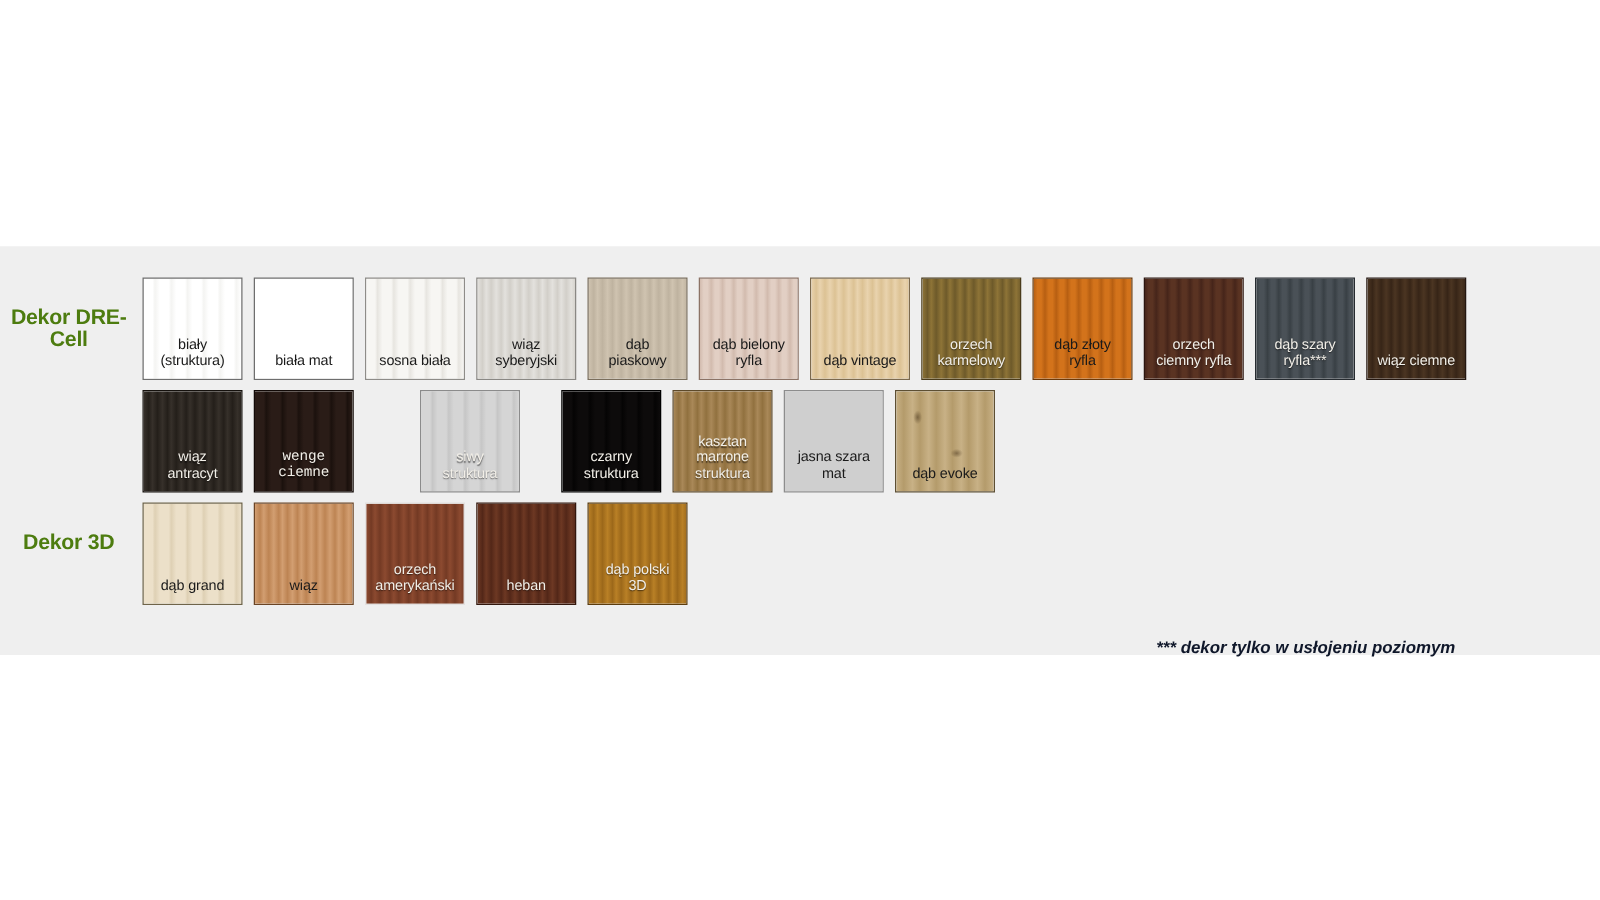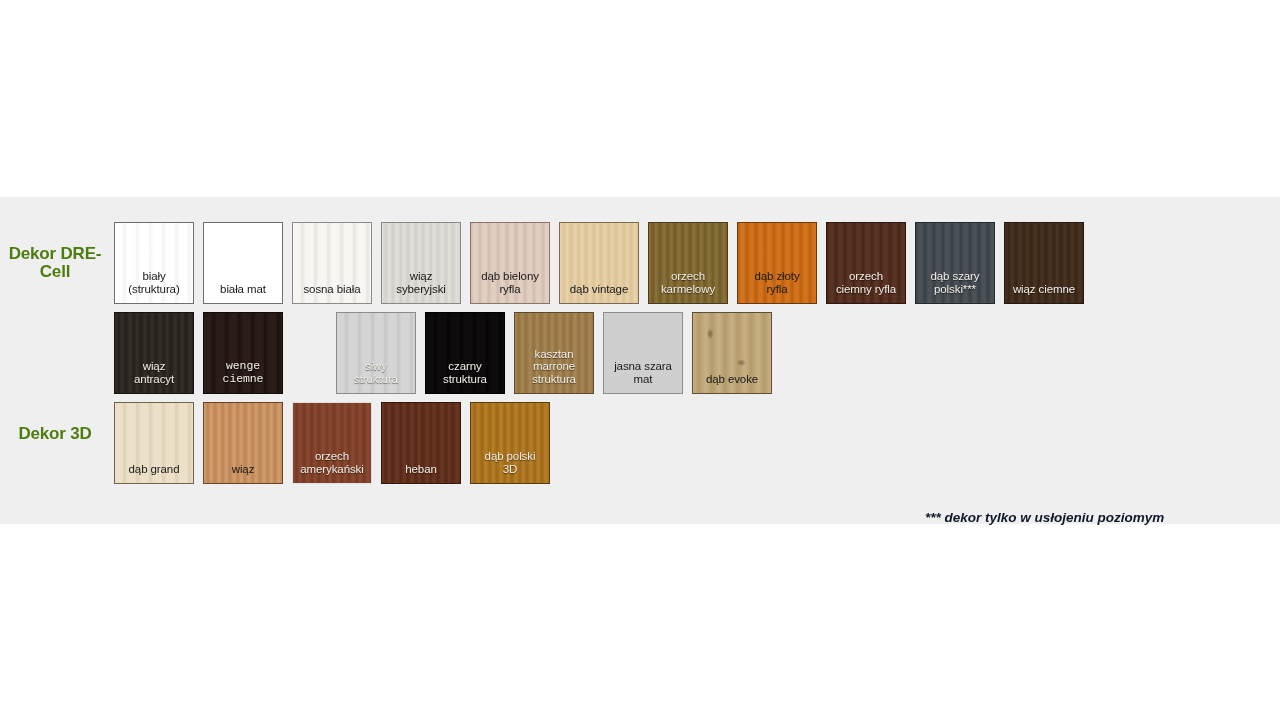--- a/index.html
+++ b/index.html
@@ -98,30 +98,31 @@
 
 <div id="decor-panel">
 
   <div class="row-label" id="label-dre">Dekor
 DRE-Cell</div>
 
   <div class="row-label" id="label-3d">Dekor 3D</div>
 
   <div class="row" id="row-1"><div class="swatch" style="border: 1px solid rgb(110, 110, 110);"><div class="grain" style="background: repeating-linear-gradient(90deg, rgb(255, 255, 255) 0px, rgb(255, 255, 255) 7px, rgb(244, 244, 242) 9px, rgb(255, 255, 255) 13px);"></div><div class="cap dark">biały
 (struktura)</div></div><div class="swatch" style="border: 1px solid rgb(110, 110, 110);"><div class="grain" style="background: rgb(255, 255, 255);"></div><div class="cap dark">biała mat</div></div><div class="swatch" style="border: 1px solid rgb(142, 140, 136);"><div class="grain" style="background: repeating-linear-gradient(90deg, rgb(247, 246, 243) 0px, rgb(247, 246, 243) 7px, rgb(231, 229, 224) 9px, rgb(247, 246, 243) 13px);"></div><div class="cap dark">sosna biała</div></div><div class="swatch" style="border: 1px solid rgb(138, 136, 132);"><div class="grain" style="background: repeating-linear-gradient(90deg, rgb(227, 225, 221) 0px, rgb(210, 207, 201) 4px, rgb(227, 225, 221) 7px, rgb(210, 207, 201) 11px, rgb(227, 225, 221) 15px);"></div><div class="cap dark">wiąz
-syberyjski</div></div><div class="swatch" style="border: 1px solid rgb(140, 115, 102);"><div class="grain" style="background: repeating-linear-gradient(90deg, rgb(210, 187, 174) 0px, rgb(226, 207, 196) 3px, rgb(226, 207, 196) 6px, rgb(210, 187, 174) 9px);"></div><div class="cap dark">dąb bielony
+syberyjski</div></div><div class="swatch" style="border: 1px solid rgb(122, 110, 92);"><div class="grain" style="background: repeating-linear-gradient(90deg, rgb(207, 195, 176) 0px, rgb(191, 179, 160) 4px, rgb(207, 195, 176) 7px, rgb(191, 179, 160) 11px, rgb(207, 195, 176) 15px);"></div><div class="cap dark">dąb
+piaskowy</div></div><div class="swatch" style="border: 1px solid rgb(140, 115, 102);"><div class="grain" style="background: repeating-linear-gradient(90deg, rgb(210, 187, 174) 0px, rgb(226, 207, 196) 3px, rgb(226, 207, 196) 6px, rgb(210, 187, 174) 9px);"></div><div class="cap dark">dąb bielony
 ryfla</div></div><div class="swatch" style="border: 1px solid rgb(124, 106, 78);"><div class="grain" style="background: repeating-linear-gradient(90deg, rgb(233, 211, 174) 0px, rgb(220, 194, 148) 4px, rgb(233, 211, 174) 7px, rgb(220, 194, 148) 11px, rgb(233, 211, 174) 15px);"></div><div class="cap dark">dąb vintage</div></div><div class="swatch" style="border: 1px solid rgb(74, 60, 28);"><div class="grain" style="background: repeating-linear-gradient(90deg, rgb(142, 116, 55) 0px, rgb(110, 90, 42) 4px, rgb(142, 116, 55) 7px, rgb(110, 90, 42) 11px, rgb(142, 116, 55) 15px);"></div><div class="cap light">orzech
 karmelowy</div></div><div class="swatch" style="border: 1px solid rgb(108, 58, 10);"><div class="grain" style="background: repeating-linear-gradient(90deg, rgb(183, 95, 18) 0px, rgb(211, 115, 27) 3px, rgb(211, 115, 27) 6px, rgb(183, 95, 18) 9px);"></div><div class="cap dark">dąb złoty
 ryfla</div></div><div class="swatch" style="border: 1px solid rgb(44, 22, 15);"><div class="grain" style="background: repeating-linear-gradient(90deg, rgb(70, 37, 26) 0px, rgb(90, 51, 34) 3px, rgb(90, 51, 34) 6px, rgb(70, 37, 26) 9px);"></div><div class="cap light">orzech
 ciemny ryfla</div></div><div class="swatch" style="border: 1px solid rgb(38, 43, 48);"><div class="grain" style="background: repeating-linear-gradient(90deg, rgb(57, 64, 69) 0px, rgb(74, 81, 87) 3px, rgb(74, 81, 87) 6px, rgb(57, 64, 69) 9px);"></div><div class="cap light">dąb szary
-polski***</div></div><div class="swatch" style="border: 1px solid rgb(36, 23, 16);"><div class="grain" style="background: repeating-linear-gradient(90deg, rgb(75, 53, 34) 0px, rgb(55, 37, 23) 4px, rgb(75, 53, 34) 7px, rgb(55, 37, 23) 11px, rgb(75, 53, 34) 15px);"></div><div class="cap light">wiąz ciemne</div></div></div>
+ryfla***</div></div><div class="swatch" style="border: 1px solid rgb(36, 23, 16);"><div class="grain" style="background: repeating-linear-gradient(90deg, rgb(75, 53, 34) 0px, rgb(55, 37, 23) 4px, rgb(75, 53, 34) 7px, rgb(55, 37, 23) 11px, rgb(75, 53, 34) 15px);"></div><div class="cap light">wiąz ciemne</div></div></div>
   <div class="row" id="row-2"><div class="swatch" style="border: 1px solid rgb(21, 17, 13);"><div class="grain" style="background: repeating-linear-gradient(90deg, rgb(54, 48, 42) 0px, rgb(36, 31, 26) 4px, rgb(54, 48, 42) 7px, rgb(36, 31, 26) 11px, rgb(54, 48, 42) 15px);"></div><div class="cap light">wiąz
 antracyt</div></div><div class="swatch" style="border: 1px solid rgb(18, 10, 7); font-family: Liberation Mono, monospace;"><div class="grain" style="background: repeating-linear-gradient(90deg, rgb(42, 28, 23) 0px, rgb(42, 28, 23) 7px, rgb(27, 17, 13) 9px, rgb(42, 28, 23) 13px);"></div><div class="cap light">wenge
 ciemne</div></div><div class="swatch" style="border: 1px solid rgb(139, 139, 139); margin-left: 44px;"><div class="grain" style="background: repeating-linear-gradient(90deg, rgb(213, 213, 213) 0px, rgb(213, 213, 213) 7px, rgb(198, 198, 198) 9px, rgb(213, 213, 213) 13px);"></div><div class="cap light">siwy
-struktura</div></div><div class="swatch" style="border: 1px solid rgb(0, 0, 0);"><div class="grain" style="background: repeating-linear-gradient(90deg, rgb(13, 11, 11) 0px, rgb(13, 11, 11) 7px, rgb(5, 4, 4) 9px, rgb(13, 11, 11) 13px);"></div><div class="cap light">czarny
+struktura</div></div><div class="swatch" style="border: 1px solid rgb(0, 0, 0); margin-left: 24px;"><div class="grain" style="background: repeating-linear-gradient(90deg, rgb(13, 11, 11) 0px, rgb(13, 11, 11) 7px, rgb(5, 4, 4) 9px, rgb(13, 11, 11) 13px);"></div><div class="cap light">czarny
 struktura</div></div><div class="swatch" style="border: 1px solid rgb(94, 74, 42);"><div class="grain" style="background: repeating-linear-gradient(90deg, rgb(169, 136, 88) 0px, rgb(145, 113, 63) 4px, rgb(169, 136, 88) 7px, rgb(145, 113, 63) 11px, rgb(169, 136, 88) 15px);"></div><div class="cap light">kasztan
 marrone
 struktura</div></div><div class="swatch" style="border: 1px solid rgb(141, 141, 141);"><div class="grain" style="background: rgb(207, 207, 207);"></div><div class="cap dark">jasna szara
 mat</div></div><div class="swatch" style="border: 1px solid rgb(93, 79, 51);"><div class="grain" style="background: radial-gradient(5px 8px at 22% 26%, rgba(70, 50, 25, 0.55), transparent 70%), radial-gradient(7px 5px at 62% 62%, rgba(70, 50, 25, 0.5), transparent 70%), repeating-linear-gradient(90deg, rgb(200, 177, 134) 0px, rgb(180, 155, 107) 6px, rgb(200, 177, 134) 13px);"></div><div class="cap dark">dąb evoke</div></div></div>
   <div class="row" id="row-3"><div class="swatch" style="border: 1px solid rgb(111, 100, 73);"><div class="grain" style="background: repeating-linear-gradient(90deg, rgb(236, 224, 201) 0px, rgb(236, 224, 201) 7px, rgb(222, 208, 180) 9px, rgb(236, 224, 201) 13px);"></div><div class="cap dark">dąb grand</div></div><div class="swatch" style="border: 1px solid rgb(107, 68, 36);"><div class="grain" style="background: repeating-linear-gradient(90deg, rgb(210, 158, 113) 0px, rgb(189, 132, 83) 4px, rgb(210, 158, 113) 7px, rgb(189, 132, 83) 11px, rgb(210, 158, 113) 15px);"></div><div class="cap dark">wiąz</div></div><div class="swatch" style="border: 1px solid rgba(70, 35, 21, 0.07);"><div class="grain" style="background: repeating-linear-gradient(90deg, rgb(140, 74, 48) 0px, rgb(116, 58, 36) 4px, rgb(140, 74, 48) 7px, rgb(116, 58, 36) 11px, rgb(140, 74, 48) 15px);"></div><div class="cap light">orzech
 amerykański</div></div><div class="swatch" style="border: 1px solid rgb(51, 23, 13);"><div class="grain" style="background: repeating-linear-gradient(90deg, rgb(109, 56, 35) 0px, rgb(83, 39, 24) 4px, rgb(109, 56, 35) 7px, rgb(83, 39, 24) 11px, rgb(109, 56, 35) 15px);"></div><div class="cap light">heban</div></div><div class="swatch" style="border: 1px solid rgb(92, 60, 13);"><div class="grain" style="background: repeating-linear-gradient(90deg, rgb(185, 128, 38) 0px, rgb(156, 104, 26) 4px, rgb(185, 128, 38) 7px, rgb(156, 104, 26) 11px, rgb(185, 128, 38) 15px);"></div><div class="cap light">dąb polski
 3D</div></div></div>
 
   <div class="footnote">*** dekor tylko w usłojeniu poziomym</div>
 </div>

